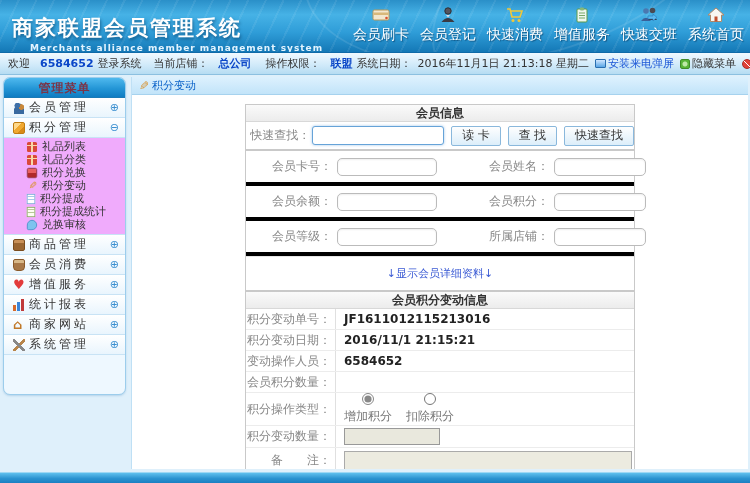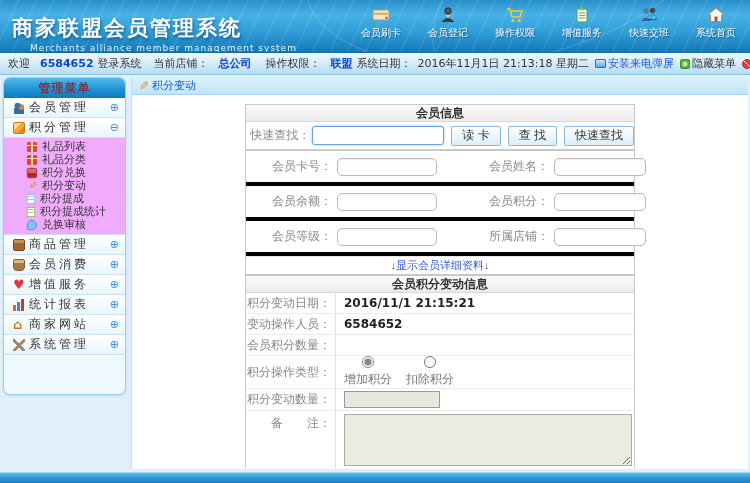--- a/index.html
+++ b/index.html
@@ -18,25 +18,25 @@
     position:absolute; inset:0;
     background:
       repeating-linear-gradient(115deg, rgba(255,255,255,.07) 0 2px, transparent 2px 16px);
     pointer-events:none;
   }
   .topbar .curve { position:absolute; border:2px solid rgba(255,255,255,.10); border-radius:50%; pointer-events:none; }
   .c1 { width:420px; height:220px; left:300px; top:-160px; transform:rotate(-12deg); }
   .c2 { width:520px; height:260px; left:430px; top:-120px; transform:rotate(-8deg); }
   .brand { position:absolute; left:12px; top:14px; color:#fff; }
   .brand-title { font-size:21px; font-weight:bold; letter-spacing:2px; text-shadow:1px 2px 3px rgba(10,60,100,.6); }
-  .brand-sub { font-size:9px; color:#e2f4ff; letter-spacing:1px; margin-left:18px; margin-top:1px; font-weight:normal; }
+  .brand-sub { font-size:9px; color:#e2f4ff; letter-spacing:1px; margin-left:18px; margin-top:1px; font-weight:bold; }
   .top-nav { position:absolute; right:8px; top:6px; display:flex; gap:15px; }
   .top-nav .tn-item { display:flex; flex-direction:column; align-items:center; cursor:pointer; width:52px; }
   .tn-item svg { width:20px; height:18px; }
-  .tn-item .tn-label { font-size:10px; color:#fff; margin-top:2px; text-shadow:1px 1px 1px rgba(10,60,100,.7); white-space:nowrap; }
+  .tn-item .tn-label { font-size:14px; color:#fff; margin-top:2px; text-shadow:1px 1px 1px rgba(10,60,100,.7); white-space:nowrap; }
   
   .infobar {
     height: 22px; display:flex; align-items:center; padding:0 8px;
     background: linear-gradient(180deg,#f0f9ff 0%,#cfe9f9 60%,#b6dcf2 100%);
     border-bottom:1px solid #8cc0e0; font-size:11px; color:#333; white-space:nowrap;
   }
   .infobar .blue-val { color:#0a46c8; font-weight:bold; margin:0 4px; }
   .infobar .seg { margin-right:6px; }
   .infobar-right { margin-left:auto; display:flex; align-items:center; gap:6px; }
   .ilink { display:flex; align-items:center; gap:2px; cursor:pointer; }
@@ -104,21 +104,21 @@
   .btn { height:20px; padding:0 10px; margin-left:7px; font-size:12px; color:#333; cursor:pointer;
     background:linear-gradient(180deg,#fefefe,#dceefa); border:1px solid #8ab8dc; border-radius:2px; white-space:nowrap; }
   
   .gap4 { height:4px; } .gap7 { height:7px; }
   .f-row { height:35px; display:flex; align-items:center; border-bottom:4px solid #000000; }
   .f-row:last-of-type { border-bottom:none; }
   .f-lbl { width:86px; text-align:right; color:#888; font-size:12px; flex-shrink:0; }
   .f-input { width:100px; height:18px; margin-left:5px; border:1px solid #bbb; border-radius:5px; padding:0 4px; font-size:12px; outline:none; box-shadow:inset 0 1px 2px rgba(0,0,0,.07); }
   .f-lbl.r2 { width:112px; }
   .f-input.r2 { width:92px; }
-  .link-row { height:18px; display:flex; align-items:center; justify-content:center; border-top:1px solid #e6e6e6;font-family:Liberation Serif, serif; }
+  .link-row { height:34px; display:flex; align-items:center; justify-content:center; border-top:1px solid #e6e6e6; }
   .detail-link { color:#3a5ad4; font-size:11px; cursor:pointer; text-decoration:none; }
   
   .pc-row { min-height:21px; display:flex; align-items:center; border-bottom:1px solid #ececec; }
   .pc-row:last-child { border-bottom:none; }
   .pc-lbl { width:90px; align-self:stretch; display:flex; align-items:center; justify-content:flex-end; color:#888; font-size:12px; border-right:1px solid #e0e0e0; padding-right:4px; flex-shrink:0; }
   .pc-val { padding-left:8px; font-weight:bold; color:#222; font-size:12px; }
   .pc-plain { padding-left:8px; font-size:12px; color:#555; display:flex; align-items:center; gap:4px; }
   .radio-grp { display:flex; align-items:center; gap:14px; }
   .radio-grp label { display:flex; align-items:center; gap:3px; color:#777; cursor:pointer;flex-direction:column; }
   input[type=radio], input[type=checkbox] { width:12px; height:12px; accent-color:#888; }
@@ -160,21 +160,21 @@
           <path d="M8 9 l2 2.5 L12 9 z" fill="#dcdce4"></path>
         </svg>
       <span class="tn-label">会员登记</span>
     </div>
     <div class="tn-item">
       <svg viewBox="0 0 20 18">
           <path d="M2 3 h3 l2 8 h8 l2 -6 H6" fill="none" stroke="#f0c83a" stroke-width="1.6"></path>
           <circle cx="8" cy="14.5" r="1.5" fill="#f0c83a"></circle>
           <circle cx="14" cy="14.5" r="1.5" fill="#f0c83a"></circle>
         </svg>
-      <span class="tn-label">操作权限</span>
+      <span class="tn-label">快速消费</span>
     </div>
     <div class="tn-item">
       <svg viewBox="0 0 20 18">
           <rect x="5" y="3" width="10" height="13" rx="1" fill="#eef7ee" stroke="#5a9a4a"></rect>
           <rect x="8" y="1.5" width="4" height="3" rx="1" fill="#88b878"></rect>
           <path d="M7 7 h6 M7 9.5 h6 M7 12 h6" stroke="#78a868" stroke-width="1"></path>
         </svg>
       <span class="tn-label">增值服务</span>
     </div>
     <div class="tn-item">
@@ -346,20 +346,24 @@
           <a class="detail-link">↓显示会员详细资料↓</a>
         </div>
       </div>
 
       <div class="gap7"></div>
 
       <div class="fbox">
         <div class="fbox-header">会员积分变动信息</div>
 
         <div class="pc-row">
+          <span class="pc-lbl">积分变动单号：</span>
+          <span class="pc-val">JF1611012115213016</span>
+        </div>
+        <div class="pc-row">
           <span class="pc-lbl">积分变动日期：</span>
           <span class="pc-val">2016/11/1 21:15:21</span>
         </div>
         <div class="pc-row">
           <span class="pc-lbl">变动操作人员：</span>
           <span class="pc-val">6584652</span>
         </div>
         <div class="pc-row">
           <span class="pc-lbl">会员积分数量：</span>
           <span class="pc-val"></span>

